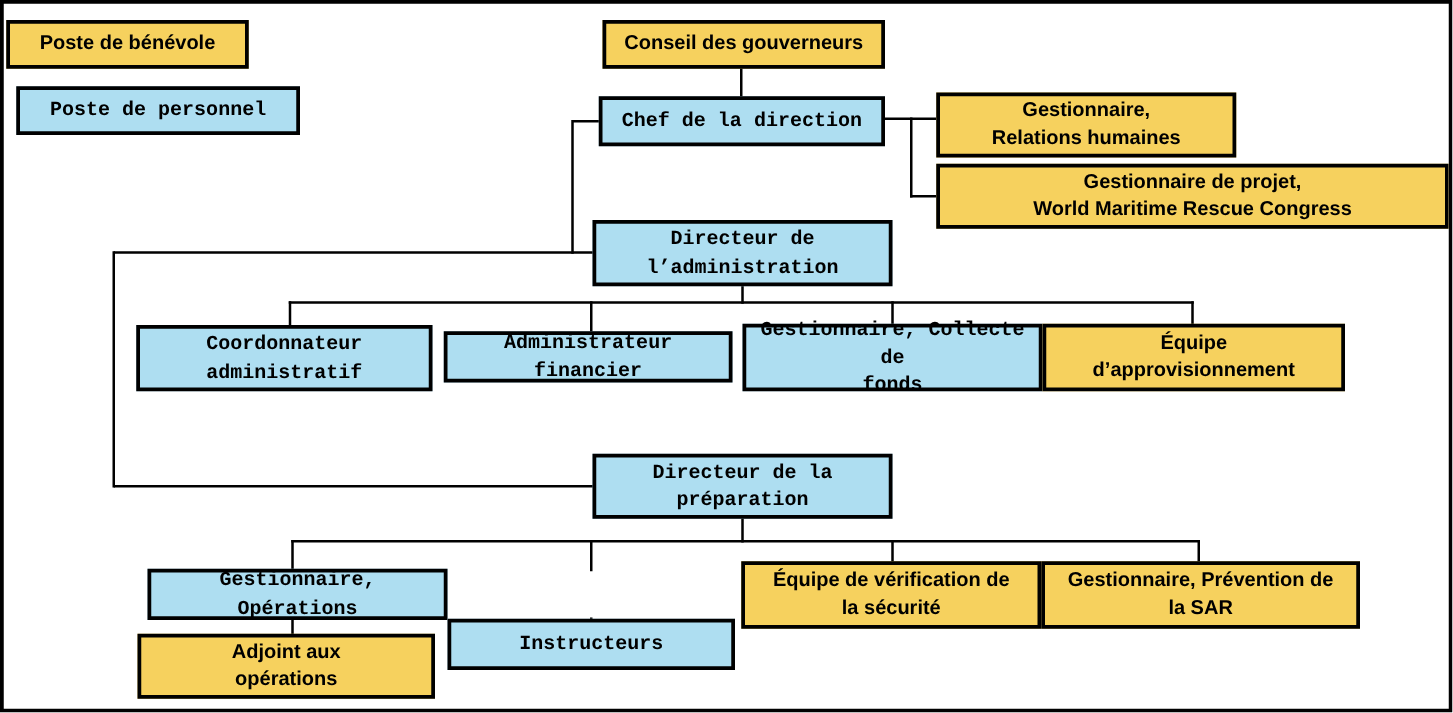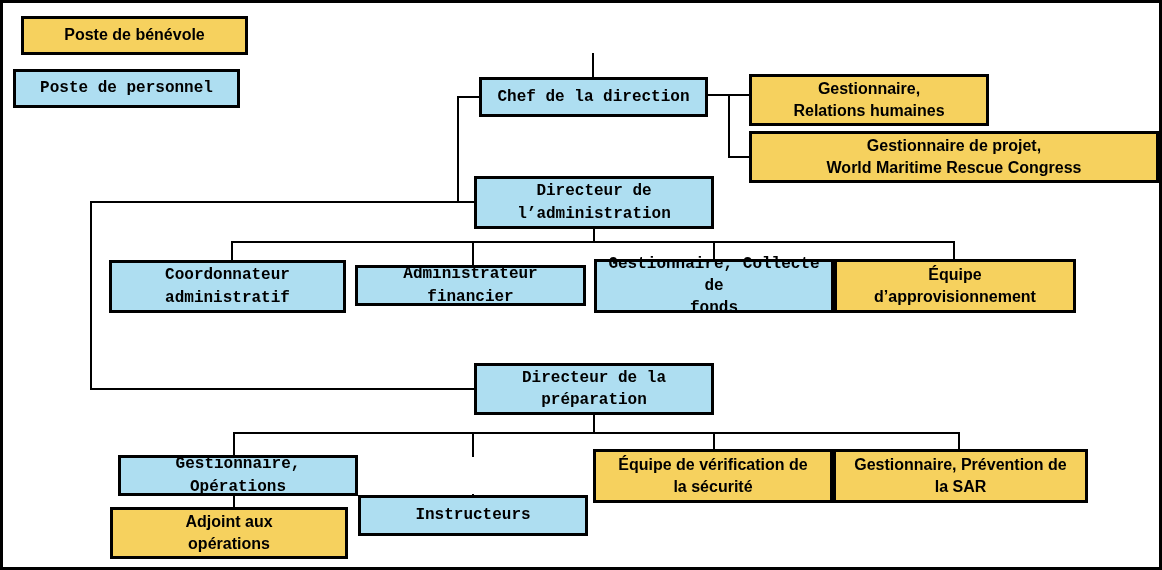--- a/index.html
+++ b/index.html
@@ -57,27 +57,30 @@
   <div class="line" style="left:950px;top:238px;width:2px;height:20px"></div>
   <div class="line" style="left:590px;top:411px;width:2px;height:20px"></div>
   <div class="line" style="left:230px;top:429px;width:726px;height:2px"></div>
   <div class="line" style="left:230px;top:429px;width:2px;height:25px"></div>
   <div class="line" style="left:469px;top:429px;width:2px;height:25px"></div>
   <div class="line" style="left:710px;top:429px;width:2px;height:19px"></div>
   <div class="line" style="left:955px;top:429px;width:2px;height:19px"></div>
   <div class="line" style="left:230px;top:491px;width:2px;height:15px"></div>
   <div class="line" style="left:469px;top:491px;width:2px;height:27px"></div>
 
-  <div class="node volunteer" style="left:18px;top:13px;width:227px;height:39px">
+  <div class="node volunteer" style="left:2px;top:13px;width:194px;height:39px">
     <span>Poste de bénévole</span>
   </div>
   <div class="node staff" style="left:10px;top:66px;width:227px;height:39px">
     <span>Poste de personnel</span>
   </div>
 
+  <div class="node volunteer" style="left:479px;top:13px;width:226px;height:39px">
+    <span>Conseil des gouverneurs</span>
+  </div>
 
   <div class="node staff" style="left:476px;top:74px;width:229px;height:40px">
     <span>Chef de la direction</span>
   </div>
 
   <div class="node volunteer" style="left:746px;top:71px;width:240px;height:52px">
     <span>Gestionnaire,
 Relations humaines</span>
   </div>
 

